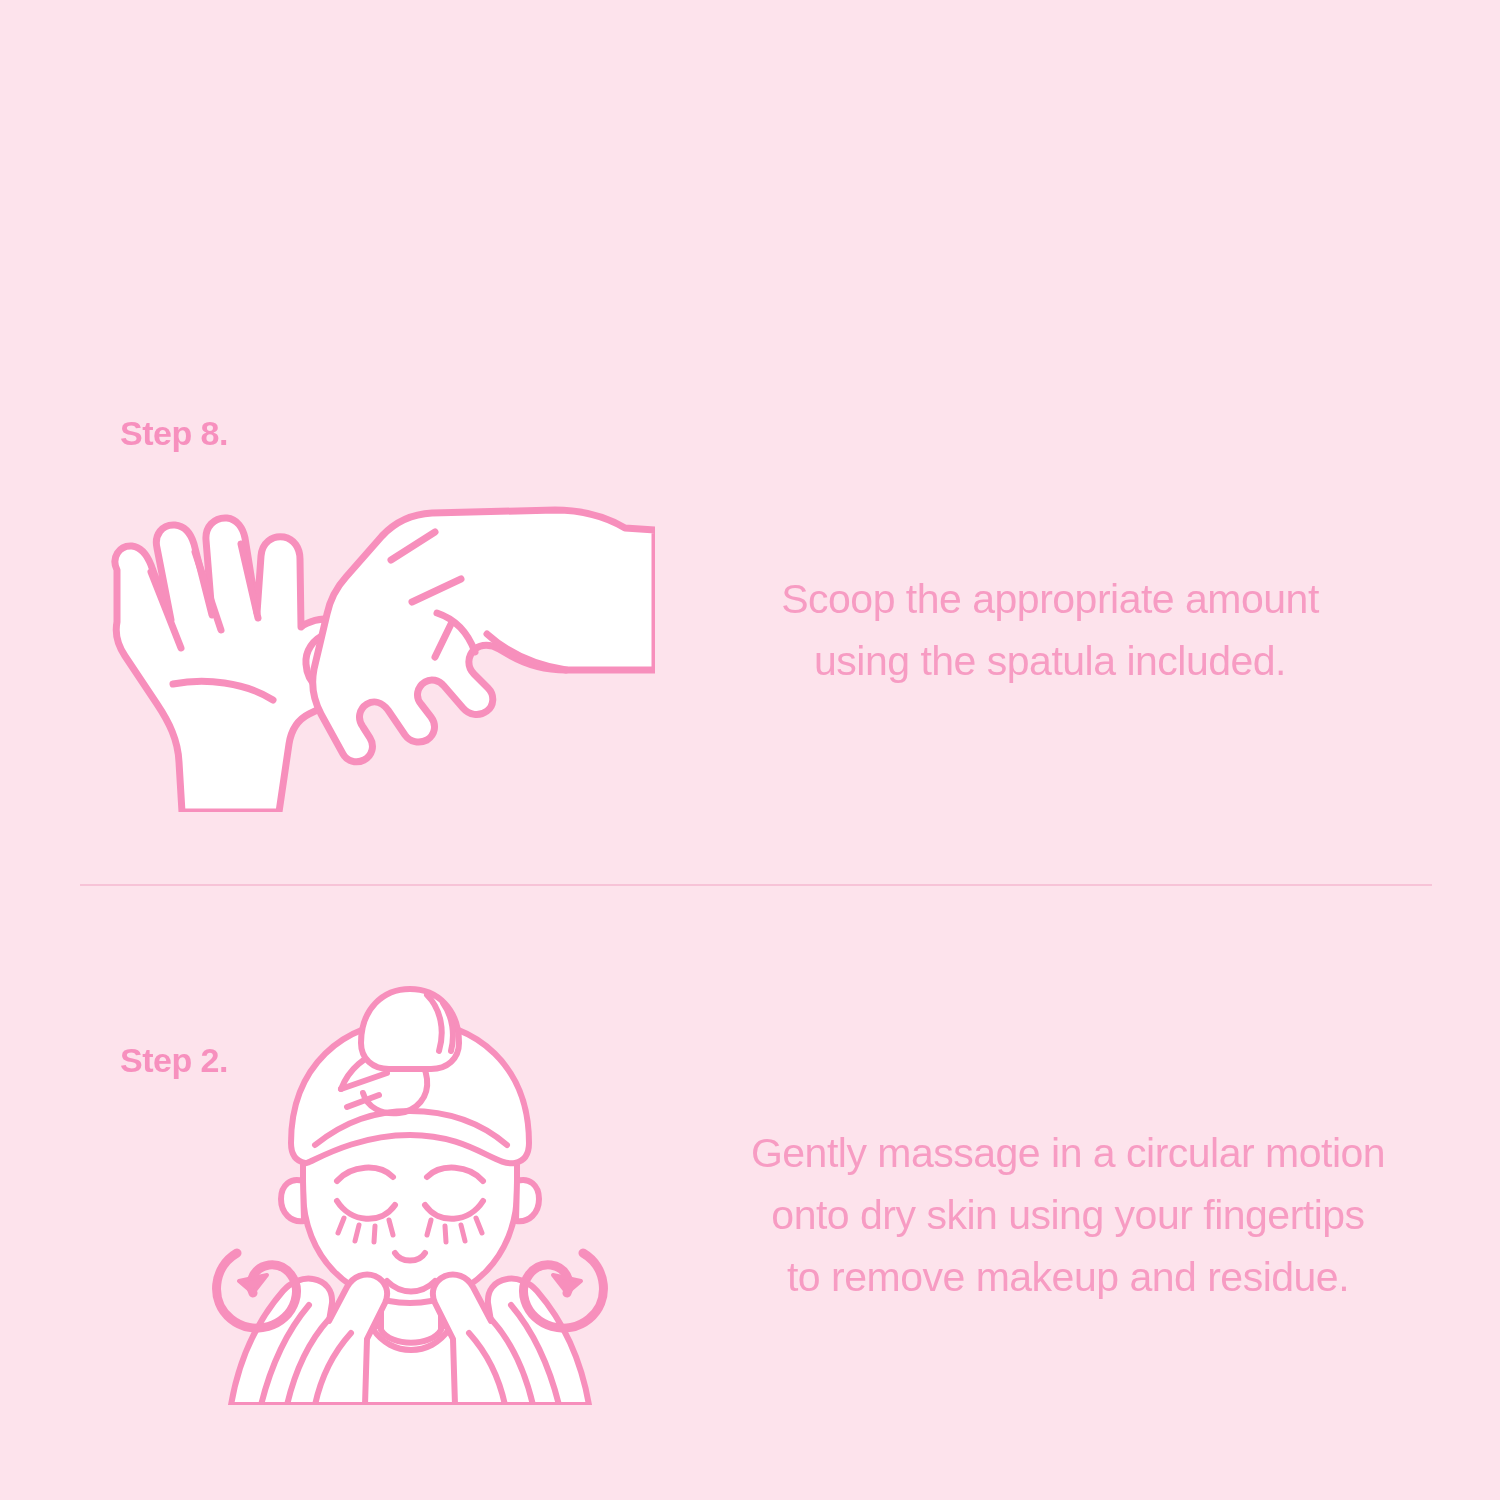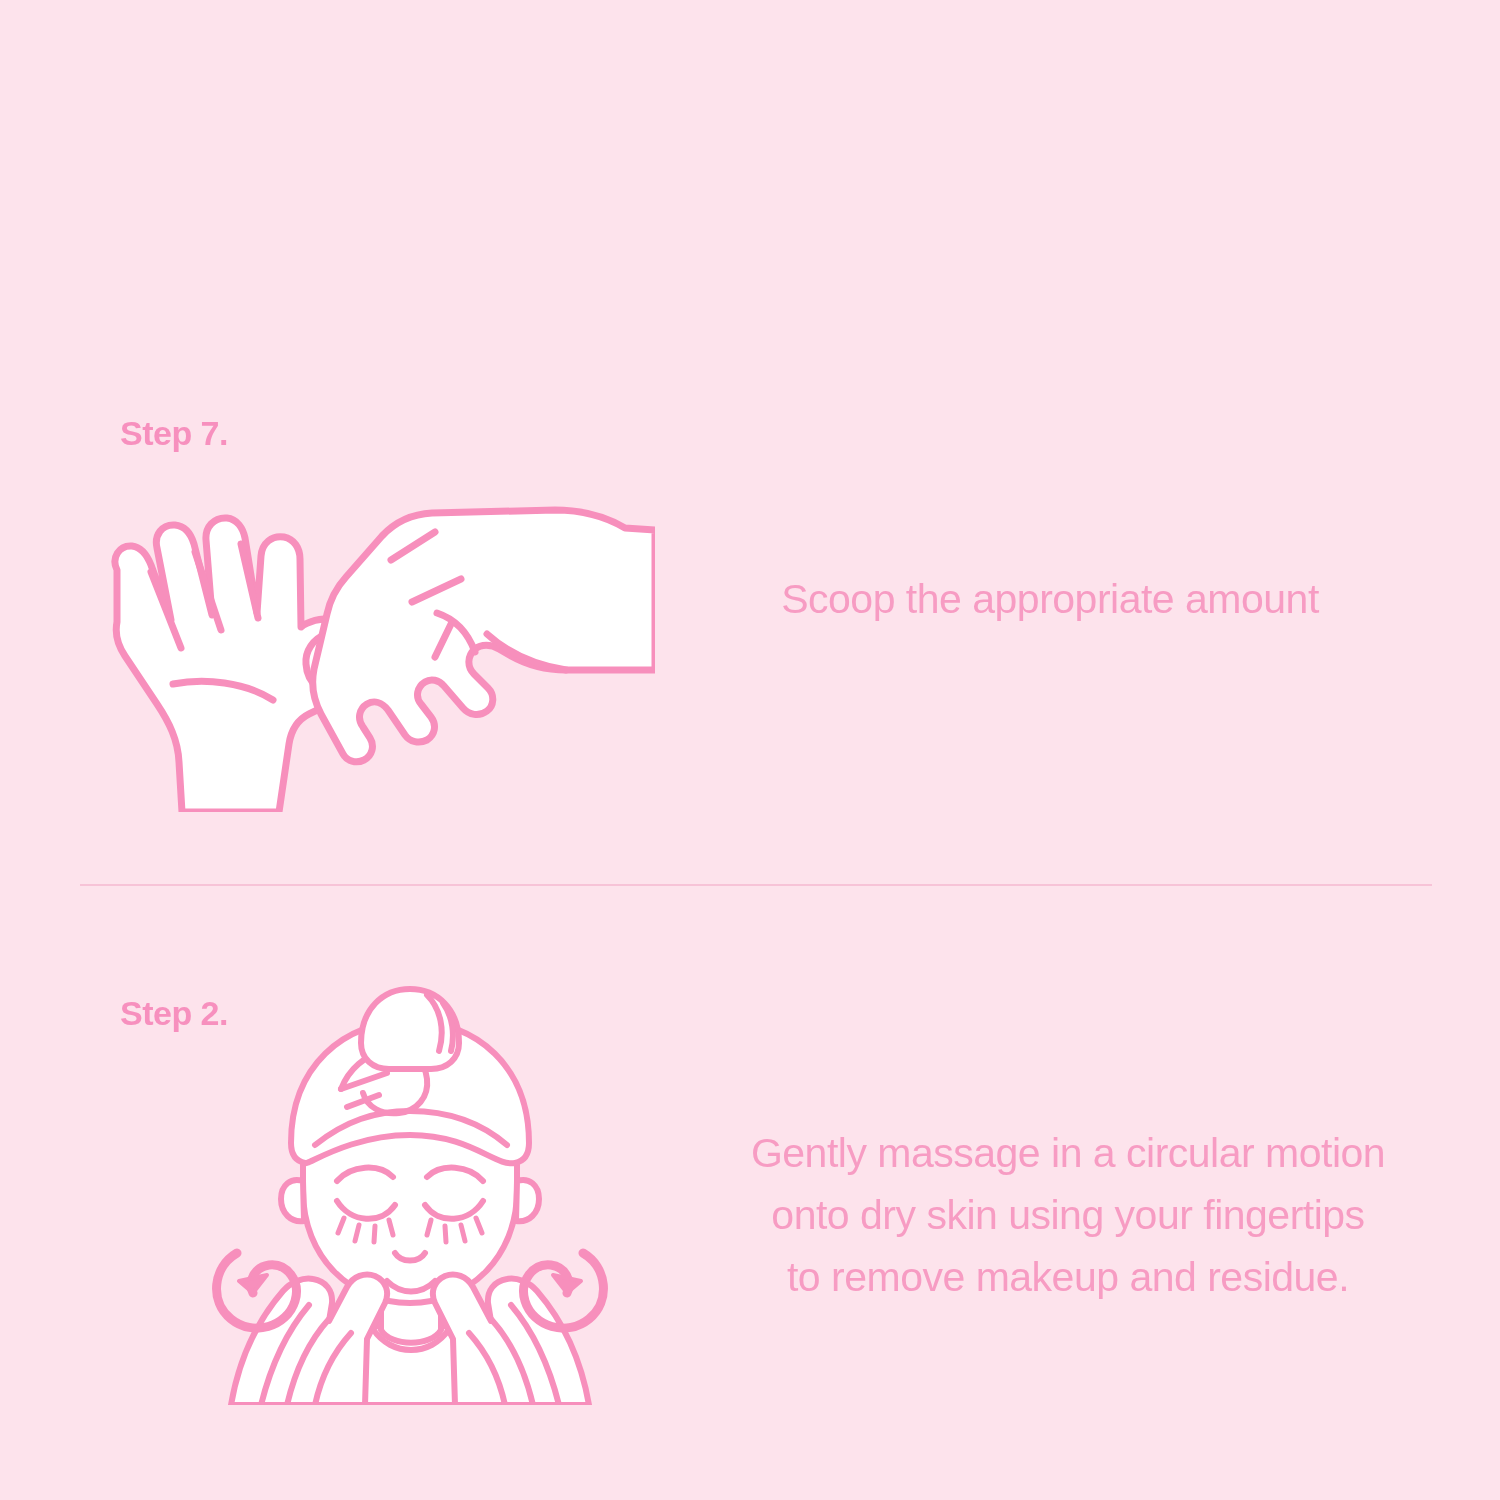--- a/index.html
+++ b/index.html
@@ -41,21 +41,21 @@
   
   .step-label {
     position: absolute;
     color: #F790BE;
     font-family: "Liberation Sans", sans-serif;
     font-weight: bold;
     font-size: 34px;
     letter-spacing: -0.5px;
   }
   #step1-label { left: 120px; top: 414px; }
-  #step2-label { left: 120px; top: 994px; }
+  #step2-label { left: 120px; top: 1041px; }
 
   .step-text {
     position: absolute;
     color: #F79CC3;
     font-family: "Liberation Sans", sans-serif;
     font-weight: normal;
     font-size: 41px;
     line-height: 62px;
     text-align: center;
     letter-spacing: -0.5px;
@@ -99,21 +99,21 @@
     height: 420px;
   }
   .illo svg { display: block; width: 100%; height: 100%; }
 </style>
 </head>
 <body>
 
 <div class="page">
 
 
-  <div class="step-label" id="step1-label">Step 7.</div>
+  <div class="step-label" id="step1-label">Step 8.</div>
 
   <div class="illo" id="illo-step1">
     <svg viewBox="0 0 560 360" xmlns="http://www.w3.org/2000/svg">
       <g fill="#FFFFFF" stroke="#F78FBC" stroke-width="7" stroke-linecap="round" stroke-linejoin="round">
 
         <path d="M22 118
                  C16 106 24 93 37 94
                  C46 95 52 103 56 113
                  L76 168
                  L62 96
@@ -191,20 +191,21 @@
         <path d="M317 150 L366 127" fill="none"></path>
         <path d="M340 205 L357 170" fill="none"></path>
         <path d="M380 200 C372 178 357 166 342 161" fill="none"></path>
         <path d="M471 218 C440 213 412 200 392 182" fill="none"></path>
       </g>
     </svg>
   </div>
 
   <div class="step-text" id="step1-text">
     <div>Scoop the appropriate amount</div>
+    <div>using the spatula included.</div>
   </div>
 
   <div class="divider"></div>
 
   <div class="step-label" id="step2-label">Step 2.</div>
 
   <div class="illo" id="illo-step2">
     <svg viewBox="0 0 430 420" xmlns="http://www.w3.org/2000/svg">
       <g fill="#FFFFFF" stroke="#F78FBC" stroke-width="6" stroke-linecap="round" stroke-linejoin="round">
 

